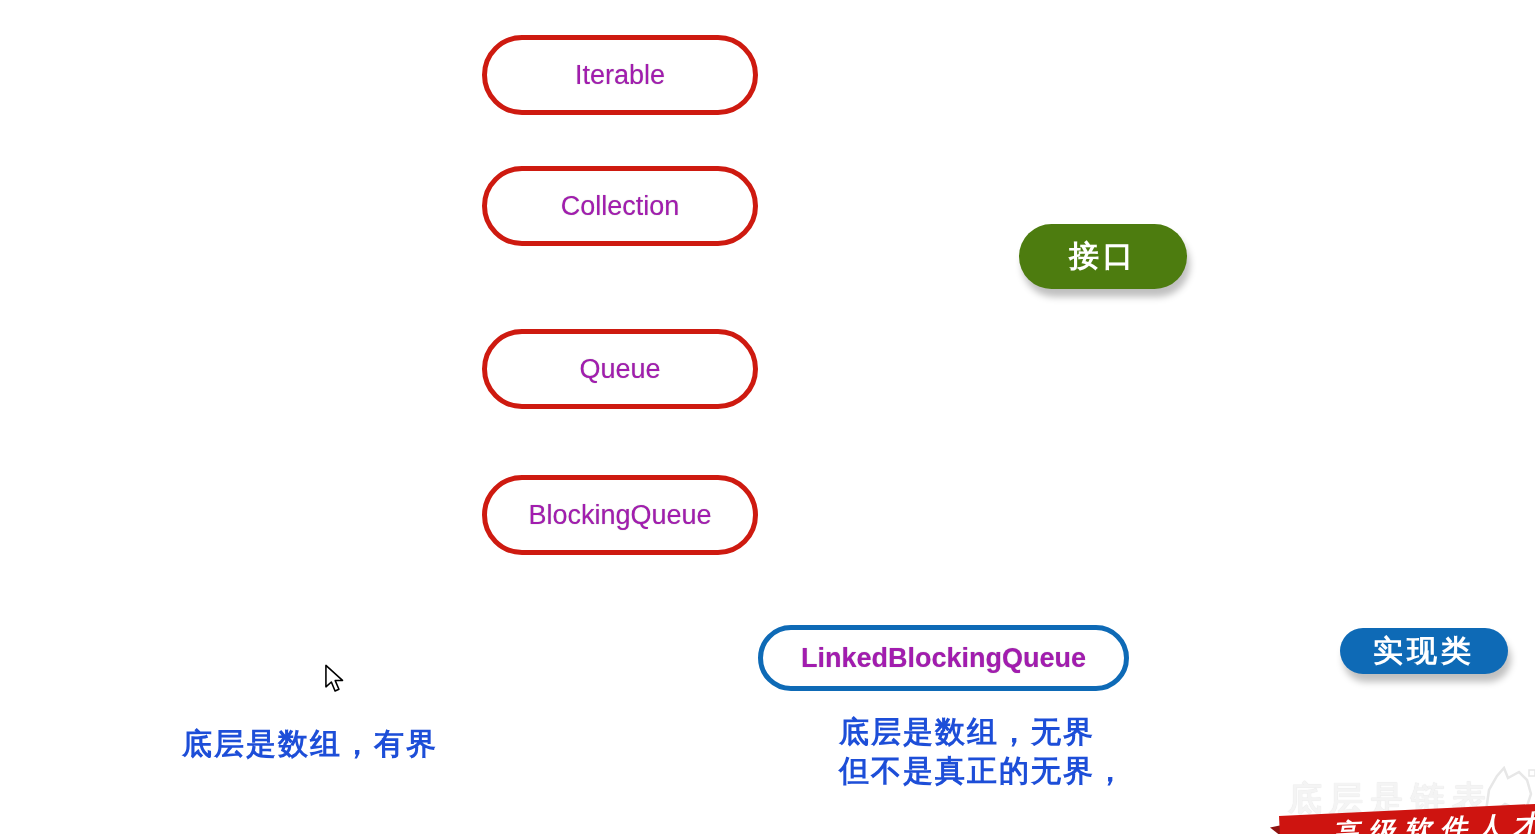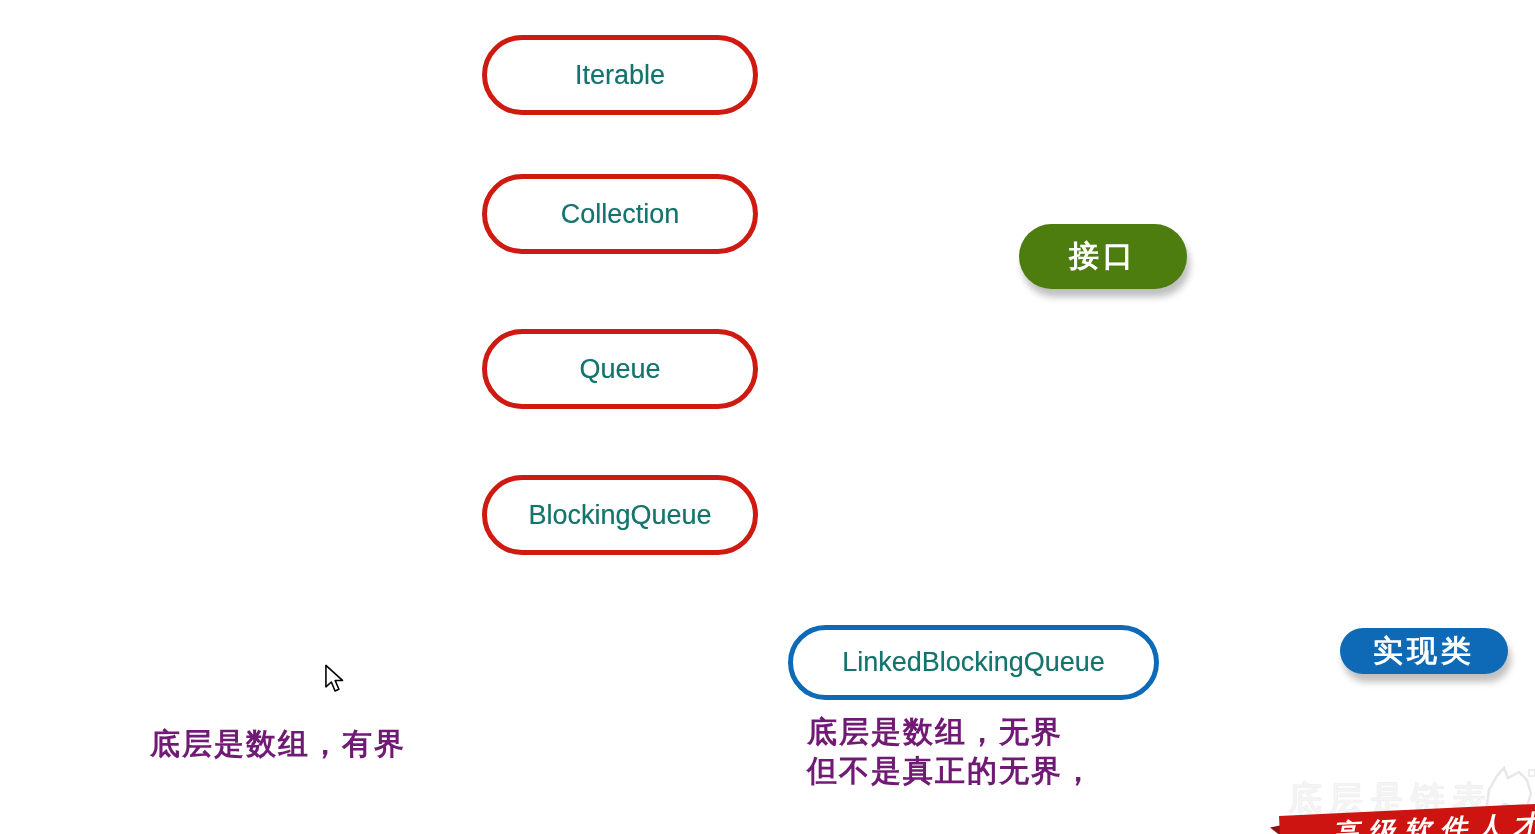--- a/index.html
+++ b/index.html
@@ -18,21 +18,21 @@
   
   .pill {
     position: absolute;
     display: flex;
     align-items: center;
     justify-content: center;
     background: #ffffff;
     border-radius: 40px;
     box-sizing: border-box;
     font-size: 27px;
-    color: #0f766e;
+    color: #a21caf;
     text-shadow: 0 0 1px rgba(0,0,0,0.35);
     white-space: nowrap;
   }
   .pill.red-border  { border: 5px solid #ce1a10; }
   .pill.blue-border { border: 5px solid #0e6ab6; }
 
   
   .badge {
     position: absolute;
     display: flex;
@@ -45,26 +45,27 @@
     letter-spacing: 4px;
     box-shadow: 3px 8px 7px rgba(0,0,0,0.25);
     white-space: nowrap;
   }
   .badge.red-fill  { background: #4d7c0f; }
   .badge.blue-fill { background: #0e6ab6; }
 
   
   .note {
     position: absolute;
-    color: #701a75;
+    color: #1d4ed8;
     font-size: 30px;
     font-weight: bold;
     letter-spacing: 2px;
     line-height: 39px;
     white-space: nowrap;
+    margin-left: 32px;
   }
 
   
   .wm-text {
     position: absolute;
     left: 1288px;
     top: 776px;
     font-size: 34px;
     font-weight: bold;
     letter-spacing: 7px;
@@ -124,34 +125,34 @@
 </style>
 </head>
 <body>
 
 <div class="stage">
 
   <div class="pill red-border" style="left:482px; top:35px; width:276px; height:80px;">
     <span>Iterable</span>
   </div>
 
-  <div class="pill red-border" style="left:482px; top:174px; width:276px; height:80px;">
+  <div class="pill red-border" style="left:482px; top:166px; width:276px; height:80px;">
     <span>Collection</span>
   </div>
 
   <div class="pill red-border" style="left:482px; top:329px; width:276px; height:80px;">
     <span>Queue</span>
   </div>
 
   <div class="pill red-border" style="left:482px; top:475px; width:276px; height:80px;">
     <span>BlockingQueue</span>
   </div>
 
 
-  <div class="pill blue-border" style="left:788px; top:625px; width:371px; height:75px; border-radius:38px;">
+  <div class="pill blue-border" style="left:758px; top:625px; width:371px; height:66px; border-radius:38px;font-weight:bold;">
     <span>LinkedBlockingQueue</span>
   </div>
 
   <div class="badge red-fill" style="left:1019px; top:224px; width:168px; height:65px;">
     <span>接口</span>
   </div>
 
   <div class="badge blue-fill" style="left:1340px; top:628px; width:168px; height:46px; border-radius:32px;">
     <span>实现类</span>
   </div>

